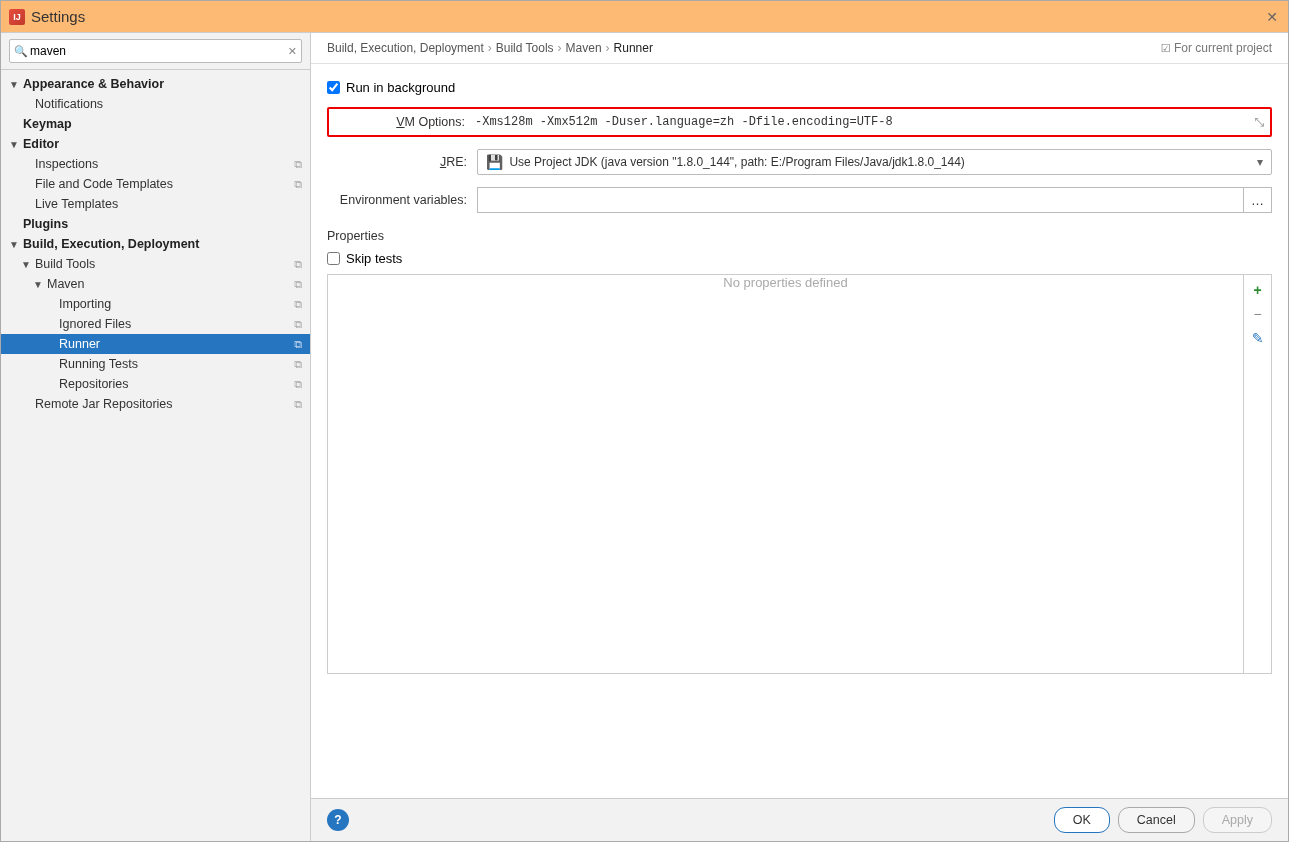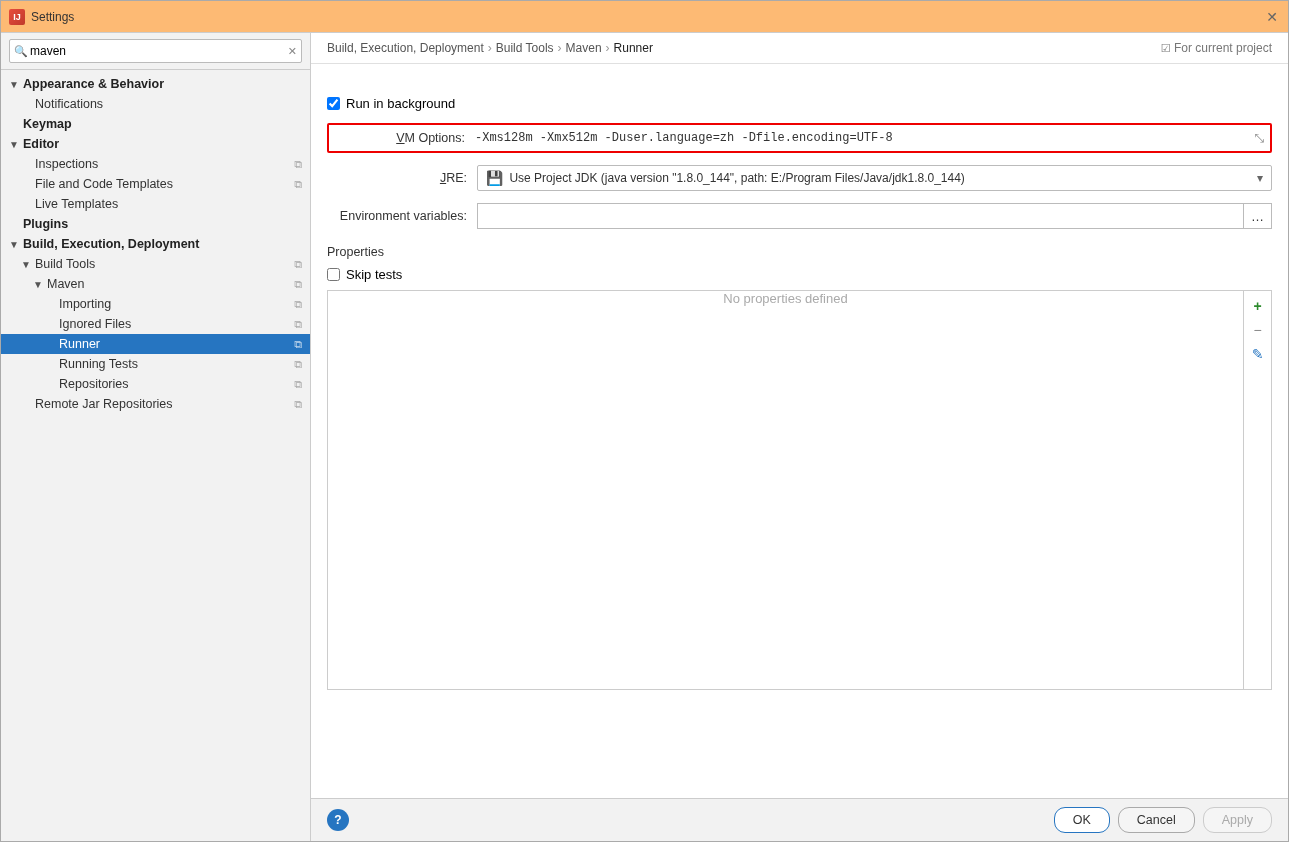--- a/index.html
+++ b/index.html
@@ -36,21 +36,21 @@
       width: 16px;
       height: 16px;
       margin-right: 6px;
       background: linear-gradient(135deg, #e74c3c, #c0392b);
       border-radius: 2px;
       display: flex; align-items: center; justify-content: center;
       color: white; font-size: 9px; font-weight: bold;
     }
     .title-bar .title {
       flex: 1;
-      font-size: 12px;
+      font-size: 15px;
       color: #333;
     }
     .title-bar .close-btn {
       width: 16px; height: 16px;
       display: flex; align-items: center; justify-content: center;
       cursor: pointer;
       color: #666;
       font-size: 14px;
     }
     .content {
@@ -169,21 +169,20 @@
     }
     .settings-content {
       flex: 1;
       padding: 16px;
       overflow-y: auto;
     }
     .checkbox-row {
       display: flex;
       align-items: center;
       margin-bottom: 12px;
-      margin-top: 16px;
     }
     .checkbox-row input[type=checkbox] {
       margin-right: 6px;
     }
     .form-label {
       min-width: 150px;
       color: #333;
       font-size: 12.5px;
       text-align: right;
       padding-right: 10px;

